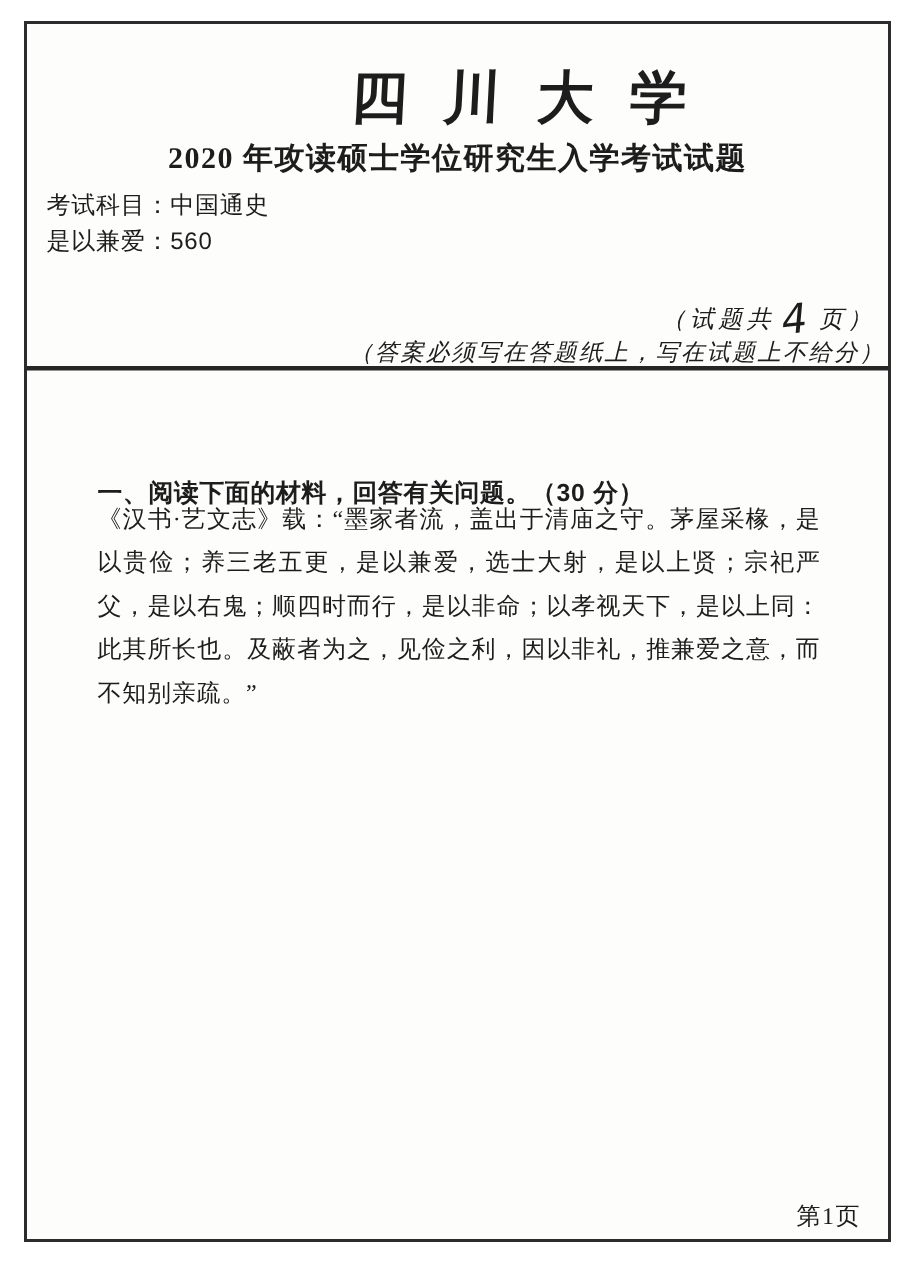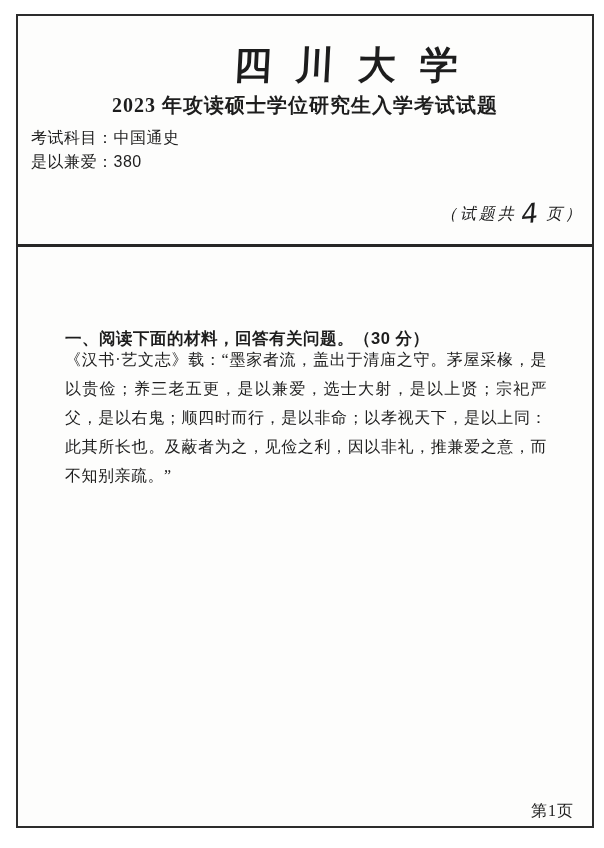--- a/index.html
+++ b/index.html
@@ -90,31 +90,31 @@
     position: absolute;
     left: 0;
     right: 0;
     top: 228px;
     height: 3px;
     background: #262626;
   }
   .question-heading {
     position: absolute;
     left: 47px;
-    top: 312px;
+    top: 302px;
     font-family: "Liberation Sans", "DejaVu Sans", sans-serif;
     font-weight: bold;
     font-size: 16.5px;
     letter-spacing: 0.5px;
     white-space: nowrap;
   }
   .material-paragraph {
     position: absolute;
     left: 47px;
-    top: 329px;
+    top: 316px;
     width: 482px;
     font-size: 16px;
     line-height: 29px;
     letter-spacing: 0.5px;
     text-align: justify;
   }
   .question-prompt {
     position: absolute;
     left: 47px;
     top: 462px;
@@ -132,35 +132,36 @@
     letter-spacing: 1px;
   }
 </style>
 </head>
 <body>
 
 <div class="frame">
 
   <div class="university-title">四川大学</div>
 
-  <div class="exam-title">2023 年攻读硕士学位研究生入学考试试题</div>
+  <div class="exam-title">2020 年攻读硕士学位研究生入学考试试题</div>
 
   <div class="meta-block">
     <div class="meta-row">
       <span>考试科目：</span><span>中国通史</span>
     </div>
     <div class="meta-row">
-      <span>是以兼爱：</span><span>380</span>
+      <span>是以兼爱：</span><span>560</span>
     </div>
   </div>
 
   <div class="pages-note">
     <span>（试题共</span><span class="handwritten-count">4</span><span>页）</span>
   </div>
 
+  <div class="answer-note">（答案必须写在答题纸上，写在试题上不给分）</div>
 
   <div class="divider-rule"></div>
 
   <div class="question-heading">一、阅读下面的材料，回答有关问题。（30 分）</div>
 
   <div class="material-paragraph">《汉书·艺文志》载：“墨家者流，盖出于清庙之守。茅屋采椽，是以贵俭；养三老五更，是以兼爱，选士大射，是以上贤；宗祀严父，是以右鬼；顺四时而行，是以非命；以孝视天下，是以上同：此其所长也。及蔽者为之，见俭之利，因以非礼，推兼爱之意，而不知别亲疏。”</div>
 
 
   <div class="page-number">第1页</div>
 

